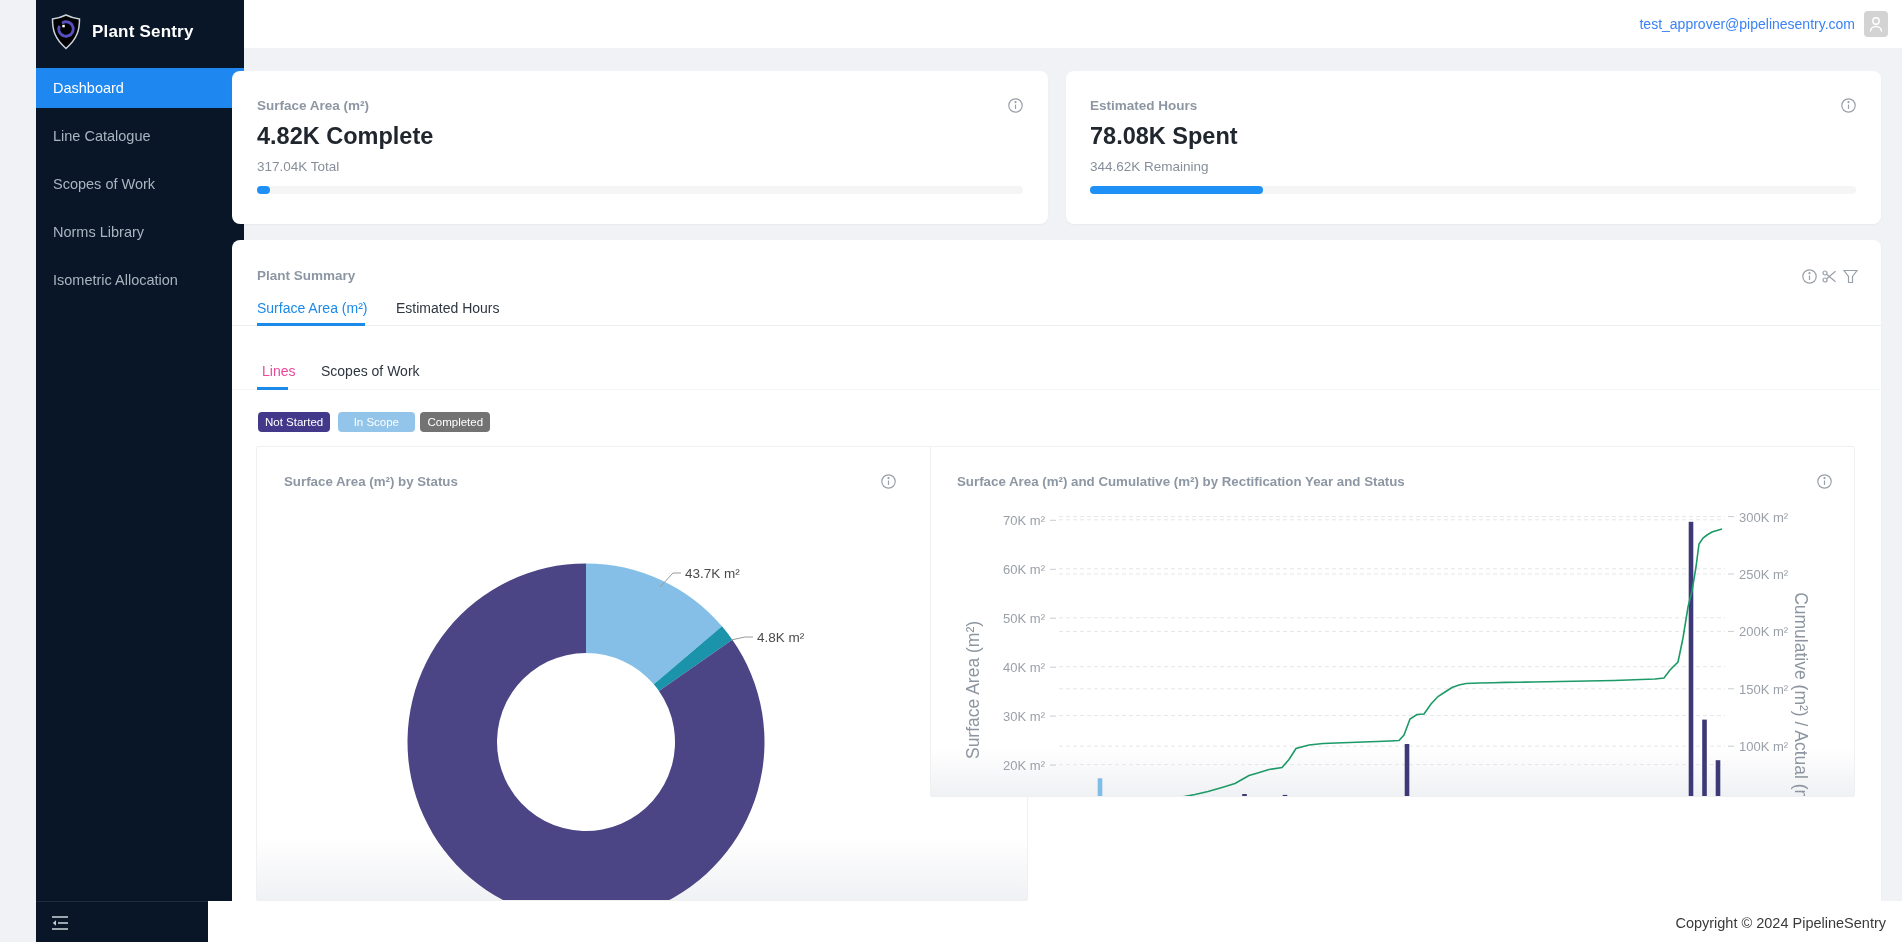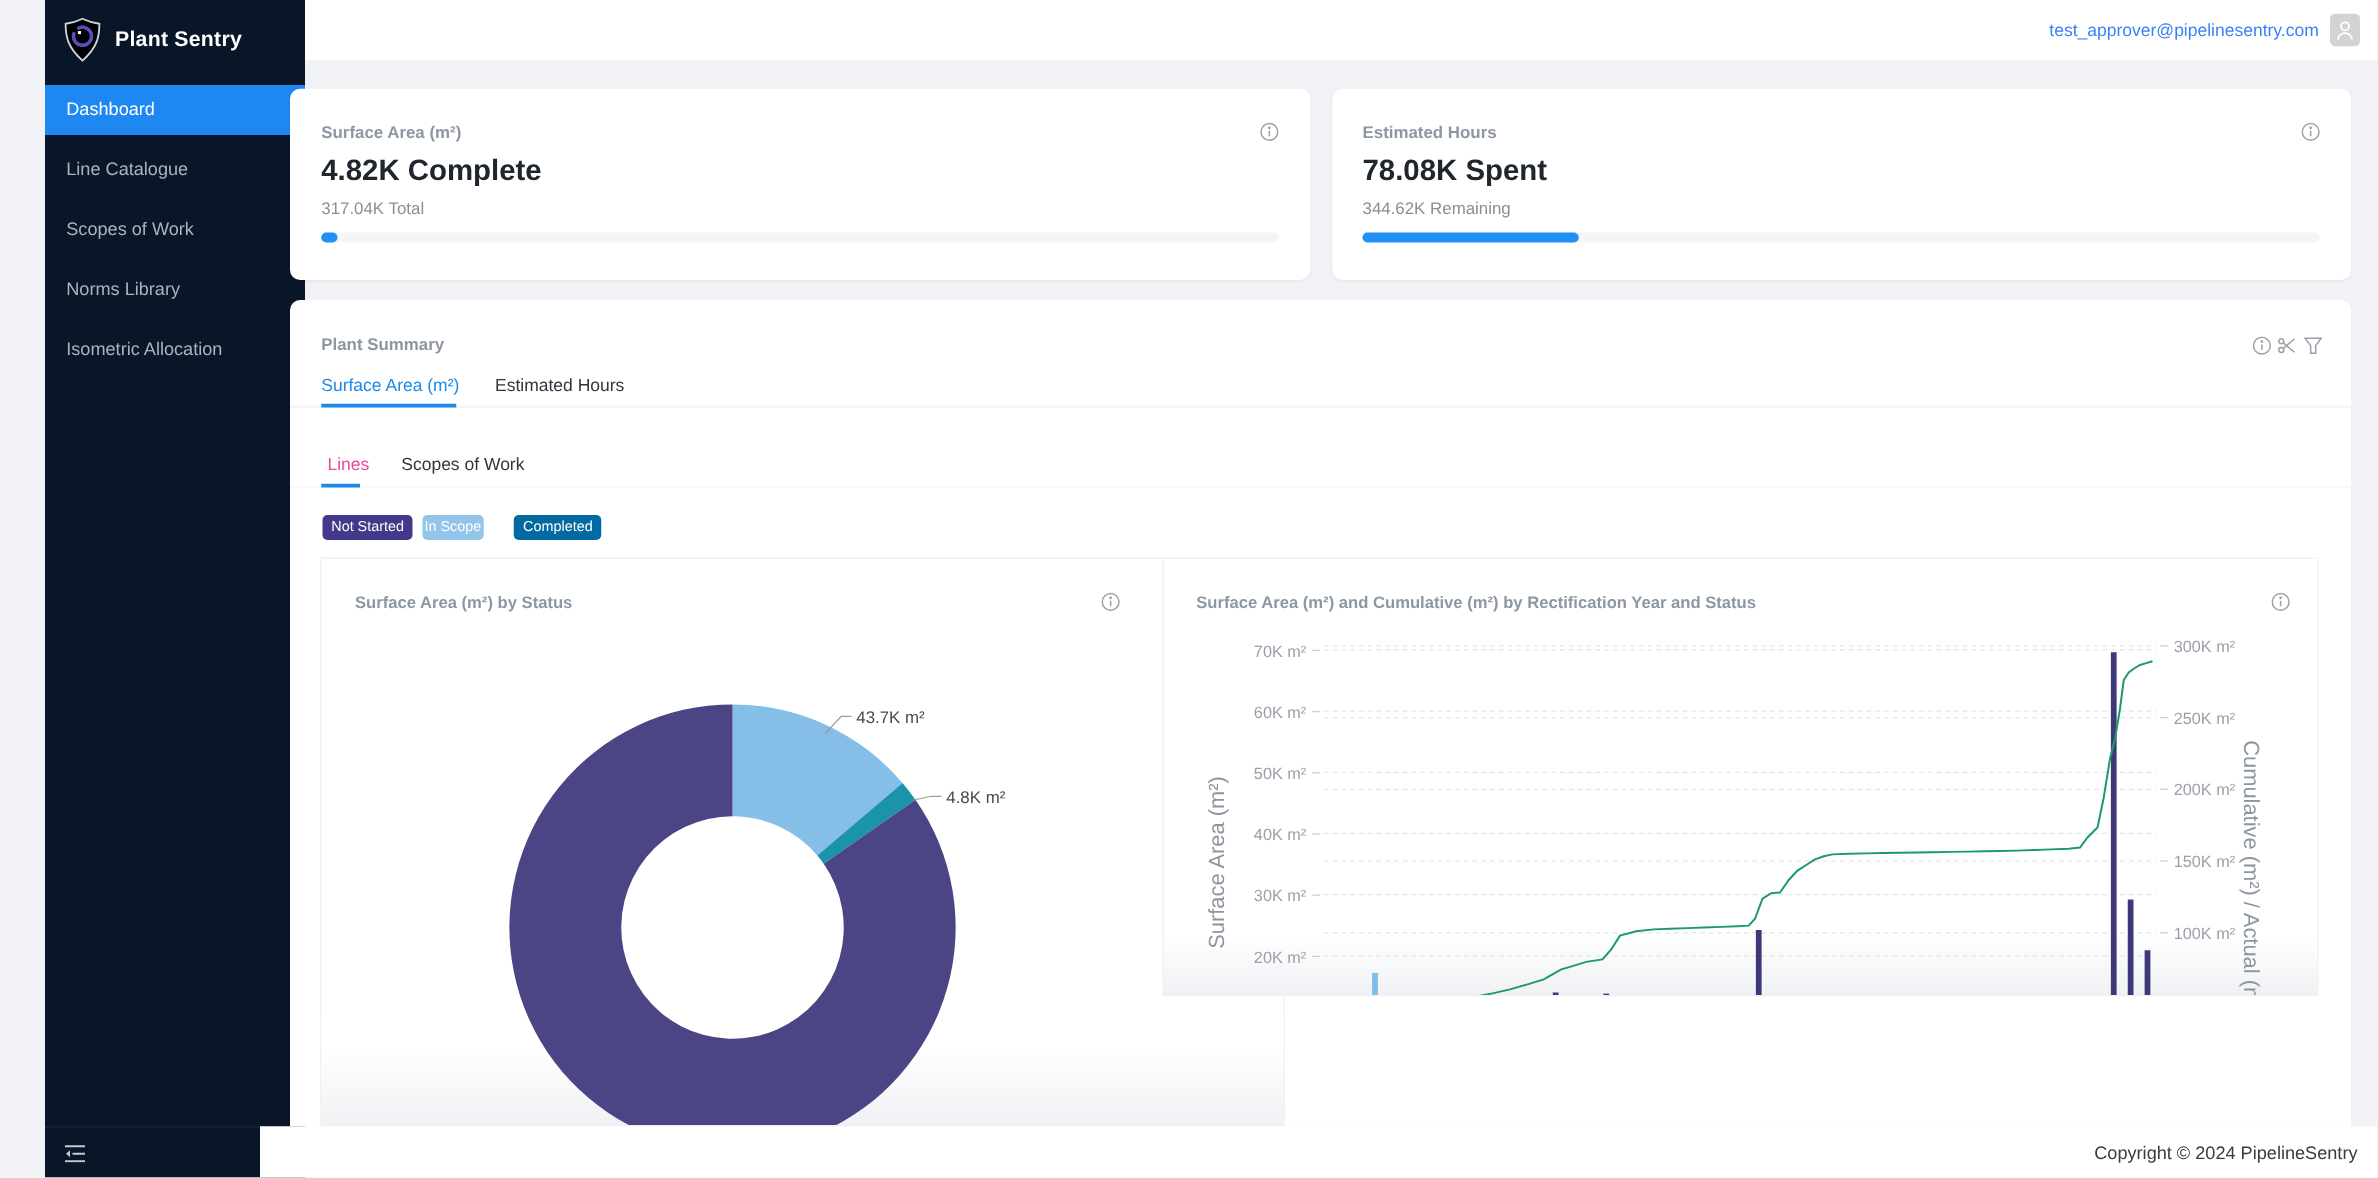--- a/index.html
+++ b/index.html
@@ -109,22 +109,22 @@
   </div>
 
   <div style="position:absolute;left:0;top:118px;width:100%;height:32px;border-bottom:1px solid #f4f5f6;">
     <span class="tabtxt" style="left:30px;top:5px;color:#ec4899;">Lines</span>
     <span class="tabtxt" style="left:89px;top:5px;">Scopes of Work</span>
     <div style="position:absolute;left:25px;bottom:-1px;width:31px;height:3px;background:#1b8ae8;"></div>
   </div>
 
   <div style="position:absolute;left:26px;top:172px;">
     <span style="display:inline-block;background:#43398a;color:#fff;font-size:11.5px;padding:4px 7px;border-radius:4px;margin-right:3px;">Not Started</span>
-    <span style="display:inline-block;background:#92c5e9;color:#fff;font-size:11.5px;padding:4px 2px;border-radius:4px;margin-right:20px;">In Scope</span>
-    <span style="display:inline-block;background:#0369a1;color:#fff;font-size:11.5px;padding:4px 7px;border-radius:4px;">Completed</span>
+    <span style="display:inline-block;background:#92c5e9;color:#fff;font-size:11.5px;padding:4px 16px;border-radius:4px;margin-right:1px;">In Scope</span>
+    <span style="display:inline-block;background:#737373;color:#fff;font-size:11.5px;padding:4px 7px;border-radius:4px;">Completed</span>
   </div>
 
   <div class="panel" style="left:24px;top:206px;width:772px;height:455px;">
     <span class="ptitle" style="left:27px;top:27px;">Surface Area (m²) by Status</span>
     <span class="iinfo" style="left:624px;top:27px;"><svg width="15" height="15" viewBox="0 0 15 15" fill="none" stroke="#9aa0a8" stroke-width="1.2">
           <circle cx="7.5" cy="7.5" r="6.7"></circle>
           <line x1="7.5" y1="6.6" x2="7.5" y2="11"></line>
           <circle cx="7.5" cy="4.2" r="0.5" fill="#9aa0a8"></circle>
         </svg></span>
     <svg width="658" height="453" viewBox="0 0 658 453" style="position:absolute;left:0;top:0;">

